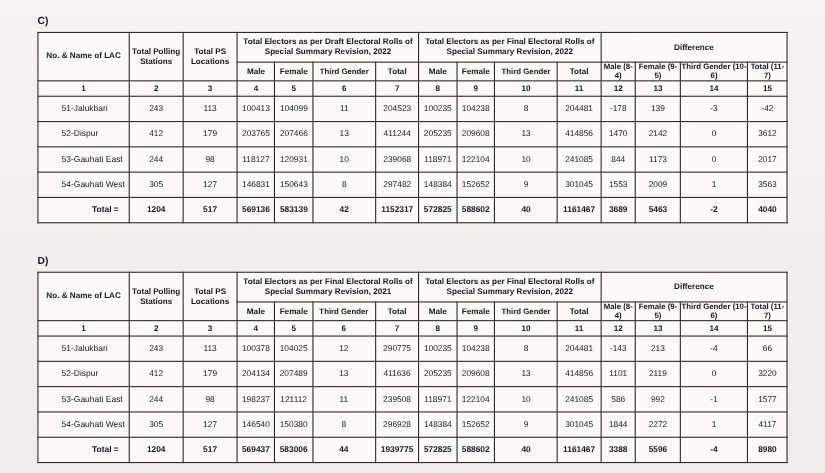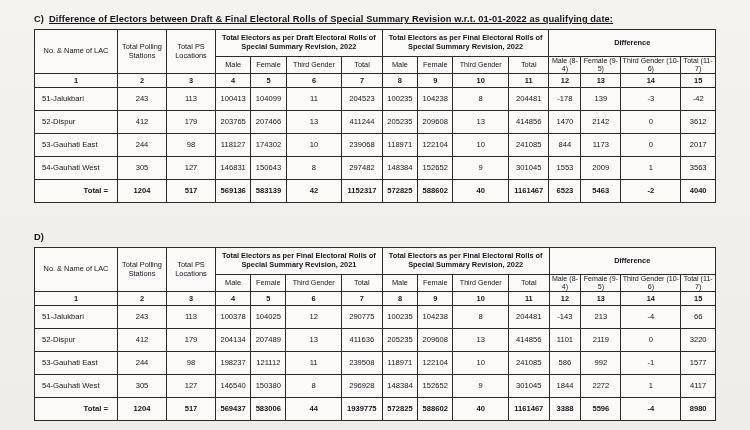--- a/index.html
+++ b/index.html
@@ -30,40 +30,39 @@
     border-collapse:collapse;width:682px;
     font-size:7.6px;background:#fbfaf8;
   }
   th,td{
     border:1px solid #2b2b2b;
     text-align:center;vertical-align:middle;
     padding:0;
     line-height:1.15;
     font-weight:normal;
   }
-  thead th{font-weight:normal;font-size:7.4px;}
+  thead th{font-weight:bold;font-size:7.4px;}
   .grp{font-weight:bold;font-size:7.4px;padding:2px 2px;margin-top:16px;}
   .h2{height:17px;font-size:7.3px;font-weight:bold;margin-top:46px;}
   .rownum td{height:13px;font-size:7.4px;font-weight:bold;}
   tbody tr td{height:22px;}
-  .lac{text-align:left;padding-left:7px;font-size:7.7px;}
+  .lac{text-align:left;padding-left:21px;font-size:7.7px;}
   .totalrow td{font-weight:bold;}
   .totalrow .lac{text-align:right;padding-right:9px;}
   .thead-top th{height:22px;}
   .narrow{font-size:7.1px;}
 </style>
 </head>
 <body>
 
 <div class="page">
 
   <div class="section sec-c">
     <div class="sec-title">
       <span class="sec-letter">C)</span>
-      <span class="sec-text">Difference of Electors between Draft &amp; Final Electoral Rolls of Special Summary Revision w.r.t. 01-01-2022 as qualifying date:</span>
     </div>
     <table>
       <thead>
         <tr class="thead-top">
           <th rowspan="2" style="width:82px">No. &amp; Name of LAC</th>
           <th rowspan="2" style="width:48px">Total Polling Stations</th>
           <th rowspan="2" style="width:48px">Total PS Locations</th>
           <th class="grp" colspan="4" style="width:168px">Total Electors as per Draft Electoral Rolls of Special Summary Revision, 2022</th>
           <th class="grp" colspan="4" style="width:168px">Total Electors as per Final Electoral Rolls of Special Summary Revision, 2022</th>
           <th class="grp" colspan="4" style="width:168px">Difference</th>
@@ -133,21 +132,21 @@
           <td>1470</td>
           <td>2142</td>
           <td>0</td>
           <td>3612</td>
         </tr>
         <tr>
           <td class="lac">53-Gauhati East</td>
           <td>244</td>
           <td>98</td>
           <td>118127</td>
-          <td>174302</td>
+          <td>120931</td>
           <td>10</td>
           <td>239068</td>
           <td>118971</td>
           <td>122104</td>
           <td>10</td>
           <td>241085</td>
           <td>844</td>
           <td>1173</td>
           <td>0</td>
           <td>2017</td>
@@ -174,21 +173,21 @@
           <td>1204</td>
           <td>517</td>
           <td>569136</td>
           <td>583139</td>
           <td>42</td>
           <td>1152317</td>
           <td>572825</td>
           <td>588602</td>
           <td>40</td>
           <td>1161467</td>
-          <td>6523</td>
+          <td>3689</td>
           <td>5463</td>
           <td>-2</td>
           <td>4040</td>
         </tr>
       </tbody>
     </table>
   </div>
 
   <div class="section sec-d">
     <div class="sec-title">

